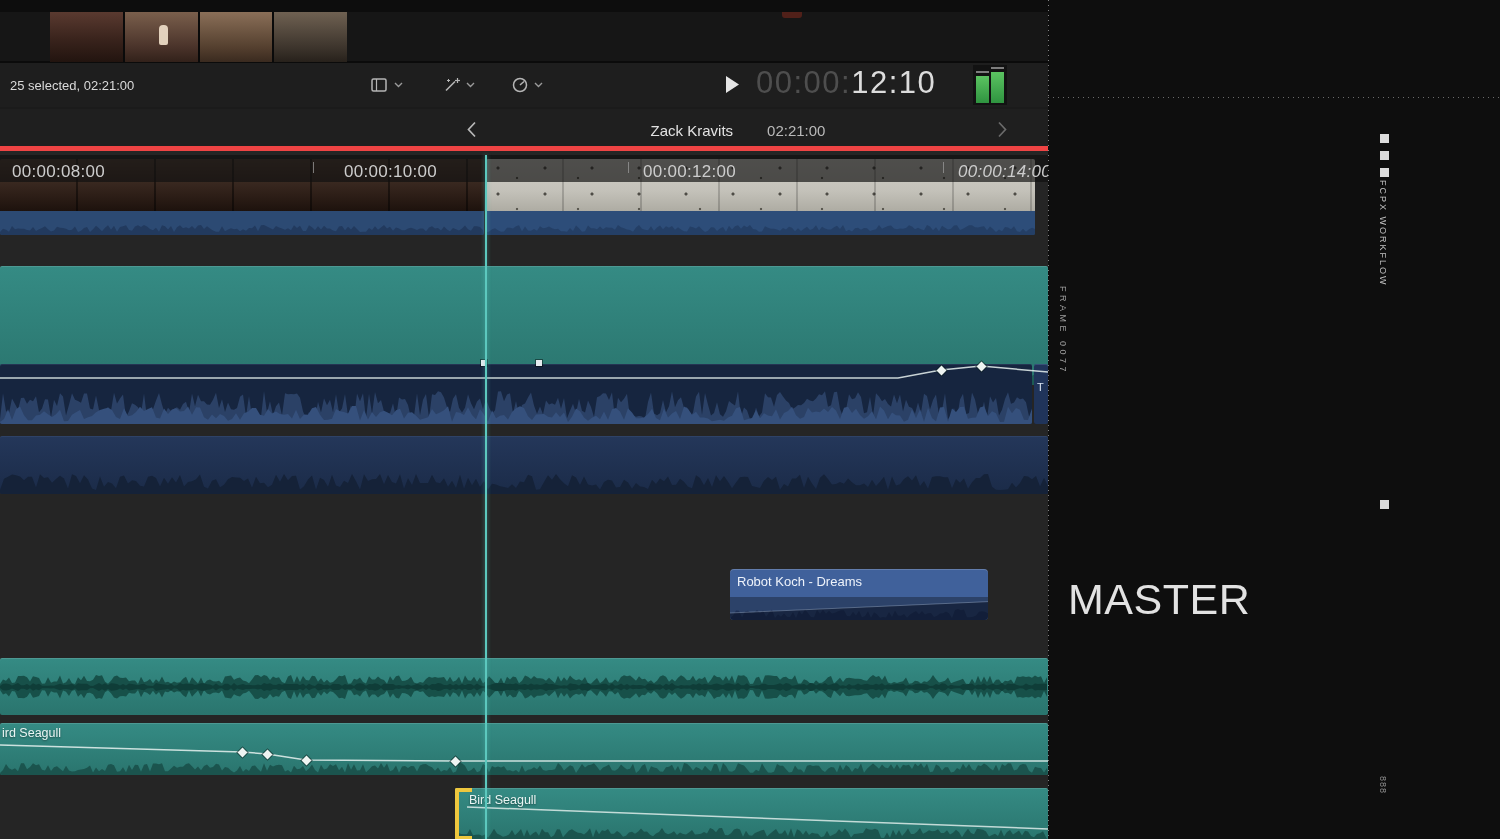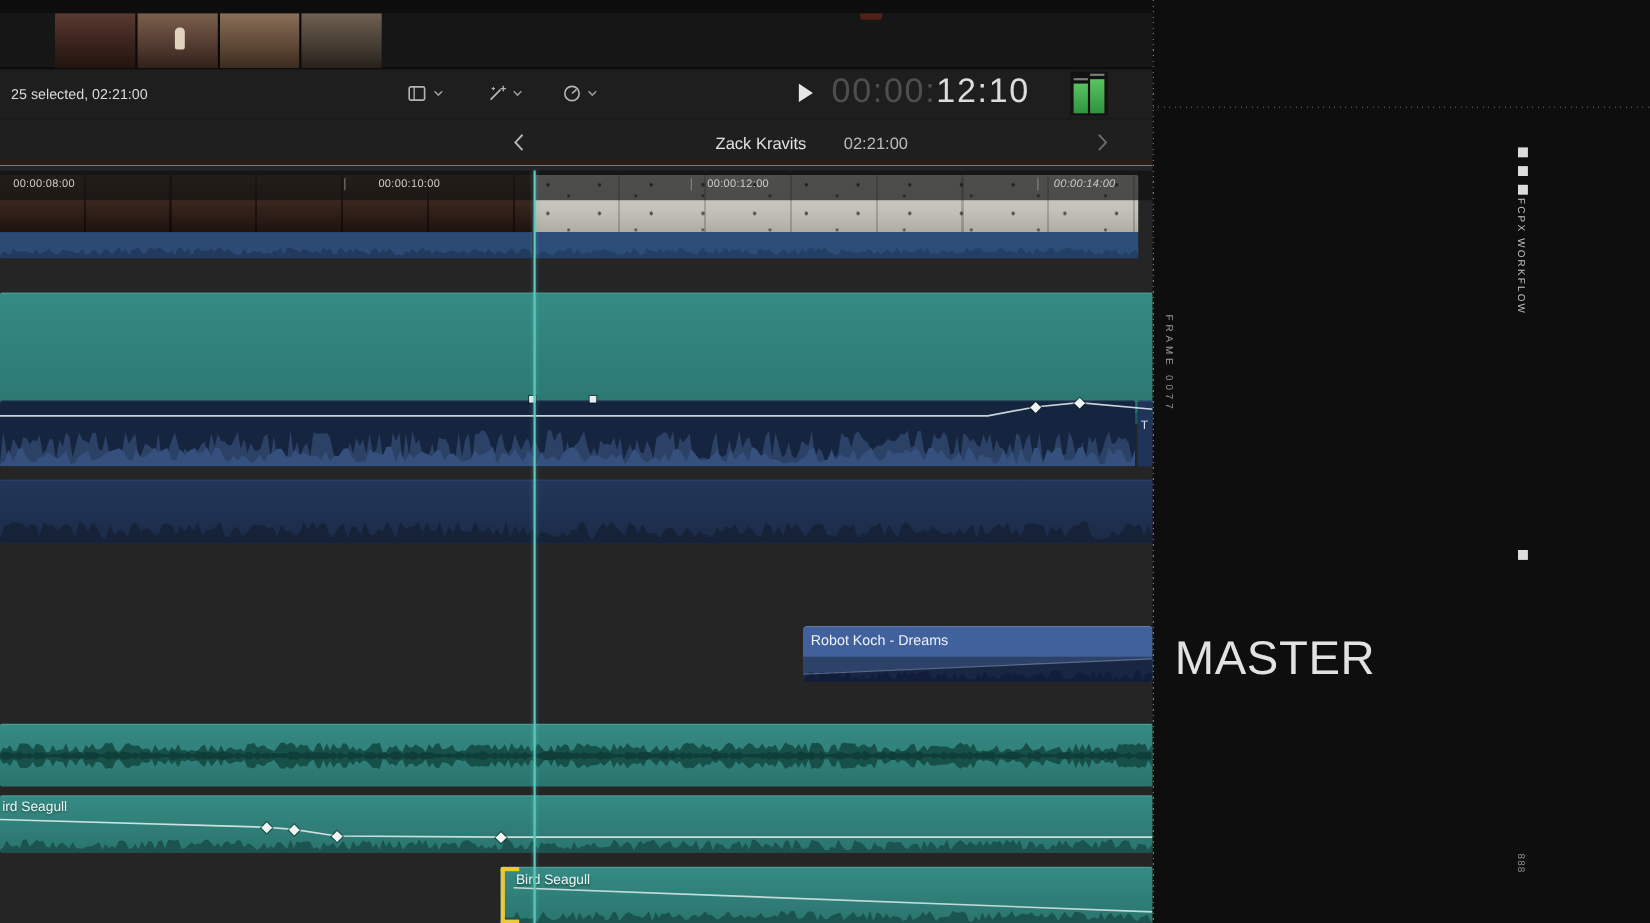--- a/index.html
+++ b/index.html
@@ -25,31 +25,31 @@
   .tool-btn { position:absolute; top:9px; height:26px; display:flex; align-items:center; gap:5px; background:none; border:none; cursor:pointer; }
   .play-btn { position:absolute; left:726px; top:13px; background:none; border:none; cursor:pointer; }
   .timecode { position:absolute; left:756px; top:2px; font-size:31px; letter-spacing:1.5px; font-weight:300; white-space:nowrap; cursor:text; }
   .tc-dim { color:#4e4e4e; }
   .tc-main { color:#dcdcdc; }
   .meters { position:absolute; left:973px; top:2px; width:34px; height:40px; background:#121212; }
   .meter-bar { position:absolute; bottom:2px; width:13px; background:linear-gradient(180deg,#5bc361 0%,#2f9440 100%); }
   .meter-cap { position:absolute; width:13px; height:2px; background:#7d7d7d; }
 
   
-  .titlebar { position:absolute; left:0; top:97px; width:1048px; height:42px; background:#1f1f1f; border-bottom:1px solid #ef4444; }
+  .titlebar { position:absolute; left:0; top:97px; width:1048px; height:42px; background:#1f1f1f; border-bottom:5px solid #ef4444; }
   .nav-btn { position:absolute; top:12px; background:none; border:none; cursor:pointer; }
   .title-group { position:absolute; left:738px; top:0; height:42px; transform:translateX(-50%); display:flex; align-items:center; gap:34px; white-space:nowrap; }
   .proj-title { font-size:15px; color:#e2e2e2; }
   .proj-tc { font-size:15px; color:#b9b9b9; }
 
   
   .timeline { position:absolute; left:0; top:139px; width:1048px; height:700px; background:#252525; overflow:hidden; }
 
   .ruler { position:absolute; left:0; top:4px; width:1048px; height:27px; background:rgba(16,16,16,.68); z-index:8; }
-  .rlabel { position:absolute; top:7px; font-size:10px; color:#cccccc; letter-spacing:.3px; white-space:nowrap; }
+  .rlabel { position:absolute; top:7px; font-size:17px; color:#cccccc; letter-spacing:.3px; white-space:nowrap; }
   .rtick { position:absolute; top:7px; width:1px; height:11px; background:#9a9a9a; opacity:.75; }
 
   .video-clip { position:absolute; top:8px; height:76px; border-radius:2px; overflow:hidden; }
   .thumbs { position:absolute; left:0; top:0; right:0; height:52px; }
   .thumbs-city {
     background:
       repeating-linear-gradient(to right, transparent 0 76px, rgba(0,0,0,.45) 76px 78px),
       linear-gradient(180deg,#4e3b30 0%,#2d1e17 70%,#1d120d 100%);
   }
   .thumbs-birds {
@@ -238,21 +238,21 @@
       </div>
       <div class="edit-dot" style="left:481px; top:209px;"></div>
       <div class="edit-dot" style="left:536px; top:209px;"></div>
 
       <div class="clip" style="left:0; top:285px; width:1048px; height:58px; background:linear-gradient(180deg,#24375a,#1b2b48); box-shadow:inset 0 1px 0 rgba(120,150,200,.12);">
         <svg class="wave" width="1048" height="44">
             <polygon points="0,44 0,39.99837211519404 4,28.64014006622142 8,26.834092983433088 12,24.600772559922547 16,25.184414618268804 20,26.456489243757208 24,30.214719827386887 28,26.79613889138966 32,26.706347585984666 36,37.583877644307854 40,24.231567882109232 44,27.96139460986545 48,27.15920800862797 52,32.80900101028802 56,28.879979910738754 60,25.822359786286185 64,28.400928111933602 68,38.39877726808133 72,24.24954464298186 76,26.096814596139275 80,33.162917312776166 84,25.151275829016825 88,29.492858285779533 92,38.46920909661297 96,39.99728677421682 100,26.398814262076662 104,36.87130272242767 108,31.984855841838222 112,33.47213377499587 116,38.152356355521995 120,26.653267258151093 124,25.462807745422612 128,33.40977731785261 132,30.127381148807416 136,30.89496800624531 140,35.7272809649479 144,36.411177879390856 148,26.666618922104416 152,25.864223808918254 156,28.009556489069737 160,36.61591179511319 164,27.629540467462288 168,33.6866366386817 172,27.301986323344515 176,32.48413645126118 180,24.881336346679056 184,36.619978634929275 188,31.980917256316598 192,31.276326913049594 196,29.226427624573198 200,24.569086201753976 204,36.631792879026285 208,38.54291779480079 212,30.81937721689203 216,29.27288430429664 220,37.366502313579666 224,34.80438433345611 228,29.287492396909506 232,26.884714858087115 236,27.40261987010139 240,27.832156794067544 244,31.05923789323272 248,28.611271562339397 252,37.64114823827573 256,26.778440700275098 260,33.25284952356147 264,32.64194249764175 268,37.12755786493773 272,34.865036008351034 276,24.660192355820996 280,31.852924283525404 284,24.098433211491646 288,30.36698554007662 292,25.92597206771652 296,25.812542111525566 300,39.39526841016266 304,36.276169603819106 308,29.5825313877233 312,25.605033465477188 316,39.79745427509651 320,27.814001547086054 324,29.9240018752981 328,36.69951813514322 332,24.801297352091083 336,35.404596594816354 340,37.05496907842111 344,30.865301023640342 348,33.114304323268264 352,24.11276116972452 356,31.176979560021767 360,39.49546528584113 364,24.285059131814663 368,30.988828408992305 372,29.23906993364872 376,29.048374834027314 380,24.035835497097967 384,34.28719972553067 388,24.9657869939533 392,31.982007373115984 396,33.597919960319025 400,24.240773081891597 404,38.67318735209908 408,28.25982672919511 412,34.90783758224353 416,24.026244767022433 420,33.09579934603339 424,33.09960878319089 428,33.12481908925102 432,24.83443304190153 436,32.31613523900329 440,33.28496192828052 444,28.355128610672026 448,36.64655956469782 452,30.726603876206376 456,38.031347400523416 460,24.855760597091056 464,38.7683553093897 468,27.74768491263859 472,35.34032671681621 476,28.87112952995632 480,37.07400997591857 484,30.885665263461725 488,39.376083001203874 492,33.82700123350462 496,34.40973151214874 500,36.3575246838655 504,36.91736172741156 508,38.098552606114445 512,34.37365096545483 516,37.9517763992547 520,31.50594227365495 524,32.37179331871299 528,24.730307609182926 532,26.279987537432454 536,39.75054162729091 540,39.353129878338954 544,32.053865242774535 548,25.31313531161898 552,29.865182380129202 556,24.12026283150551 560,29.257409113113493 564,33.27496409848098 568,36.3216031698145 572,25.184475072279795 576,27.472539806492875 580,34.97652772580112 584,26.501487539383344 588,34.50107441586492 592,35.55770744176475 596,34.38897374011063 600,39.481650039312264 604,32.092210721267485 608,29.785592342627044 612,30.450502532744082 616,37.5960678298008 620,37.112015462066985 624,29.643870959823893 628,32.53922176013664 632,38.70012261657981 636,32.9608168569211 640,36.44891427291972 644,36.90218496178379 648,39.022652700088294 652,29.723930383903873 656,34.09796227239909 660,28.451912211464677 664,31.288538086828098 668,26.459625319791783 672,34.92274974050128 676,34.65488860507258 680,28.712785454798855 684,31.78513880436548 688,36.827884970618356 692,38.262701182748515 696,25.21877845433484 700,28.009482005615478 704,35.36406837932955 708,27.89725139173551 712,37.104140898726946 716,25.296084903784134 720,31.298977899970012 724,25.921564795971648 728,31.739525895444455 732,38.211724734963724 736,32.45762053525896 740,27.228336097313246 744,26.64478754375353 748,26.944247865557784 752,35.97387642970955 756,36.9411541283788 760,37.977435662400644 764,30.761177967656952 768,27.11810241039754 772,29.947211551455414 776,26.784545311138288 780,39.853044301203006 784,34.115570318938964 788,36.390350407171226 792,28.61929332680036 796,28.46294353365104 800,24.691970073008896 804,37.94101706051315 808,26.67373604451946 812,33.48170023853039 816,38.93590898017209 820,27.822229752234293 824,24.21544580171604 828,28.997589441480855 832,34.485742968733305 836,33.882075500619635 840,32.042938914169994 844,33.67433045509939 848,28.471958855386802 852,32.212482486019134 856,35.19314252361336 860,35.14639436972625 864,33.45017198913273 868,37.0406213537979 872,29.7230932813711 876,36.028780004023005 880,31.705527614664998 884,26.802619674616782 888,39.62887128425244 892,26.439674430731532 896,35.60815730486445 900,34.29982285681172 904,29.12275443464646 908,26.133783103029142 912,30.492612610800478 916,25.34014972361743 920,35.896404838141244 924,30.876114639861562 928,38.8587521532824 932,27.04744021736432 936,26.327733242105566 940,26.212600068288204 944,27.16934771983388 948,27.227127248061414 952,38.32765816819279 956,28.950832816283608 960,32.64714327857231 964,28.537082964804526 968,38.75338946969872 972,32.21681722636186 976,28.047123463846333 980,28.004056865351302 984,24.18373595931741 988,24.05026824774699 992,36.85843988361696 996,39.79912395020906 1000,39.876231163682526 1004,39.81716801217625 1008,39.14278064628261 1012,32.71432207185511 1016,37.61106166877368 1020,33.113467079174455 1024,26.041199685093574 1028,26.44310736769955 1032,29.30552892633971 1036,26.024664991546732 1040,36.54451292592311 1044,27.628745989701127 1048,36.3338489068364 1048,44" fill="#152238"></polygon>
           </svg>
       </div>
 
-      <div class="clip music-clip" style="left:730px; top:418px; width:318px; height:51px;">
+      <div class="clip music-clip" style="left:730px; top:418px; width:258px; height:51px;">
         <span class="music-title">Robot Koch - Dreams</span>
         <div class="music-lower">
           <svg class="wave" width="318" height="23">
               <polygon points="0,23 0,20.998802565503308 3,18.874718414095565 6,13.392385704159917 9,13.82652981571226 12,20.486612675938108 15,14.499244491802177 18,13.802173719183623 21,16.1336983191472 24,16.067649906998337 27,12.991986921053373 30,16.324182144051502 33,13.529295073602952 36,19.862302044808075 39,15.710467089298398 42,12.820369838187643 45,20.955870419720128 48,17.31414423618193 51,19.82217750969444 54,16.33740543450108 57,19.77313765966014 60,20.124645907955546 63,14.923775008844107 66,20.886573642905137 69,13.643216306643195 72,17.536465752188334 75,12.379897029316005 78,15.92937171409343 81,19.95039876827523 84,20.352098401799843 87,12.717839049975312 90,16.720912935082296 93,12.383699928123365 96,16.84469196938197 99,13.737929402728533 102,16.37947165844006 105,15.7801634021011 108,14.206299113205773 111,13.269195649432575 114,13.37128001329083 117,19.103183378979182 120,19.203050503136147 123,14.669806209239088 126,18.432958681337983 129,13.736557247460148 132,20.317658062706542 135,18.879059908855268 138,14.359888130500861 141,20.63980932796365 144,15.275375085079752 147,17.22905493538317 150,20.726298984944027 153,19.90703995428376 156,20.62051164713712 159,14.939253433579232 162,20.032458166141275 165,13.524398336431197 168,18.562840399128778 171,18.658588157342088 174,16.89116044849677 177,20.73365788521881 180,17.5880768725593 183,15.807997104156762 186,14.007329562682346 189,17.187960002193208 192,14.043756861260048 195,17.421567197619737 198,16.279890394899944 201,16.117867083343615 204,19.99206975614283 207,18.716391492502947 210,16.391814497016284 213,16.226251352683757 216,14.606484555921742 219,16.185931376733784 222,20.94864876472794 225,12.939788782475418 228,12.030067064347708 231,13.33715049193108 234,12.488317885663509 237,20.158704346585417 240,20.343953061077723 243,19.81909753327216 246,18.572241705177465 249,14.666338917643921 252,14.158188841379335 255,14.679857062492452 258,16.357649310658523 261,18.011964237788675 264,12.082944514268517 267,20.04845131097755 270,12.321183599681213 273,19.13275984215213 276,12.2946670508453 279,14.46912355696276 282,20.559621873106632 285,17.564821303153792 288,20.951642105799003 291,18.248872163821417 294,15.79445734657089 297,20.44462381696544 300,19.792491738122184 303,12.408642619572879 306,13.056507161379097 309,20.71586129847721 312,15.480843506511693 315,14.536813942034176 318,15.231923768404837 318,23" fill="#1e3054"></polygon>
             </svg>
           <svg style="position:absolute;left:0;top:0;display:block;" width="318" height="23">
             <polygon points="0,16 318,2 318,23 0,23" fill="rgba(10,17,34,.55)"></polygon>
             <line x1="0" y1="16" x2="318" y2="2" stroke="rgba(190,205,230,.35)" stroke-width="1"></line>
           </svg>
         </div>

